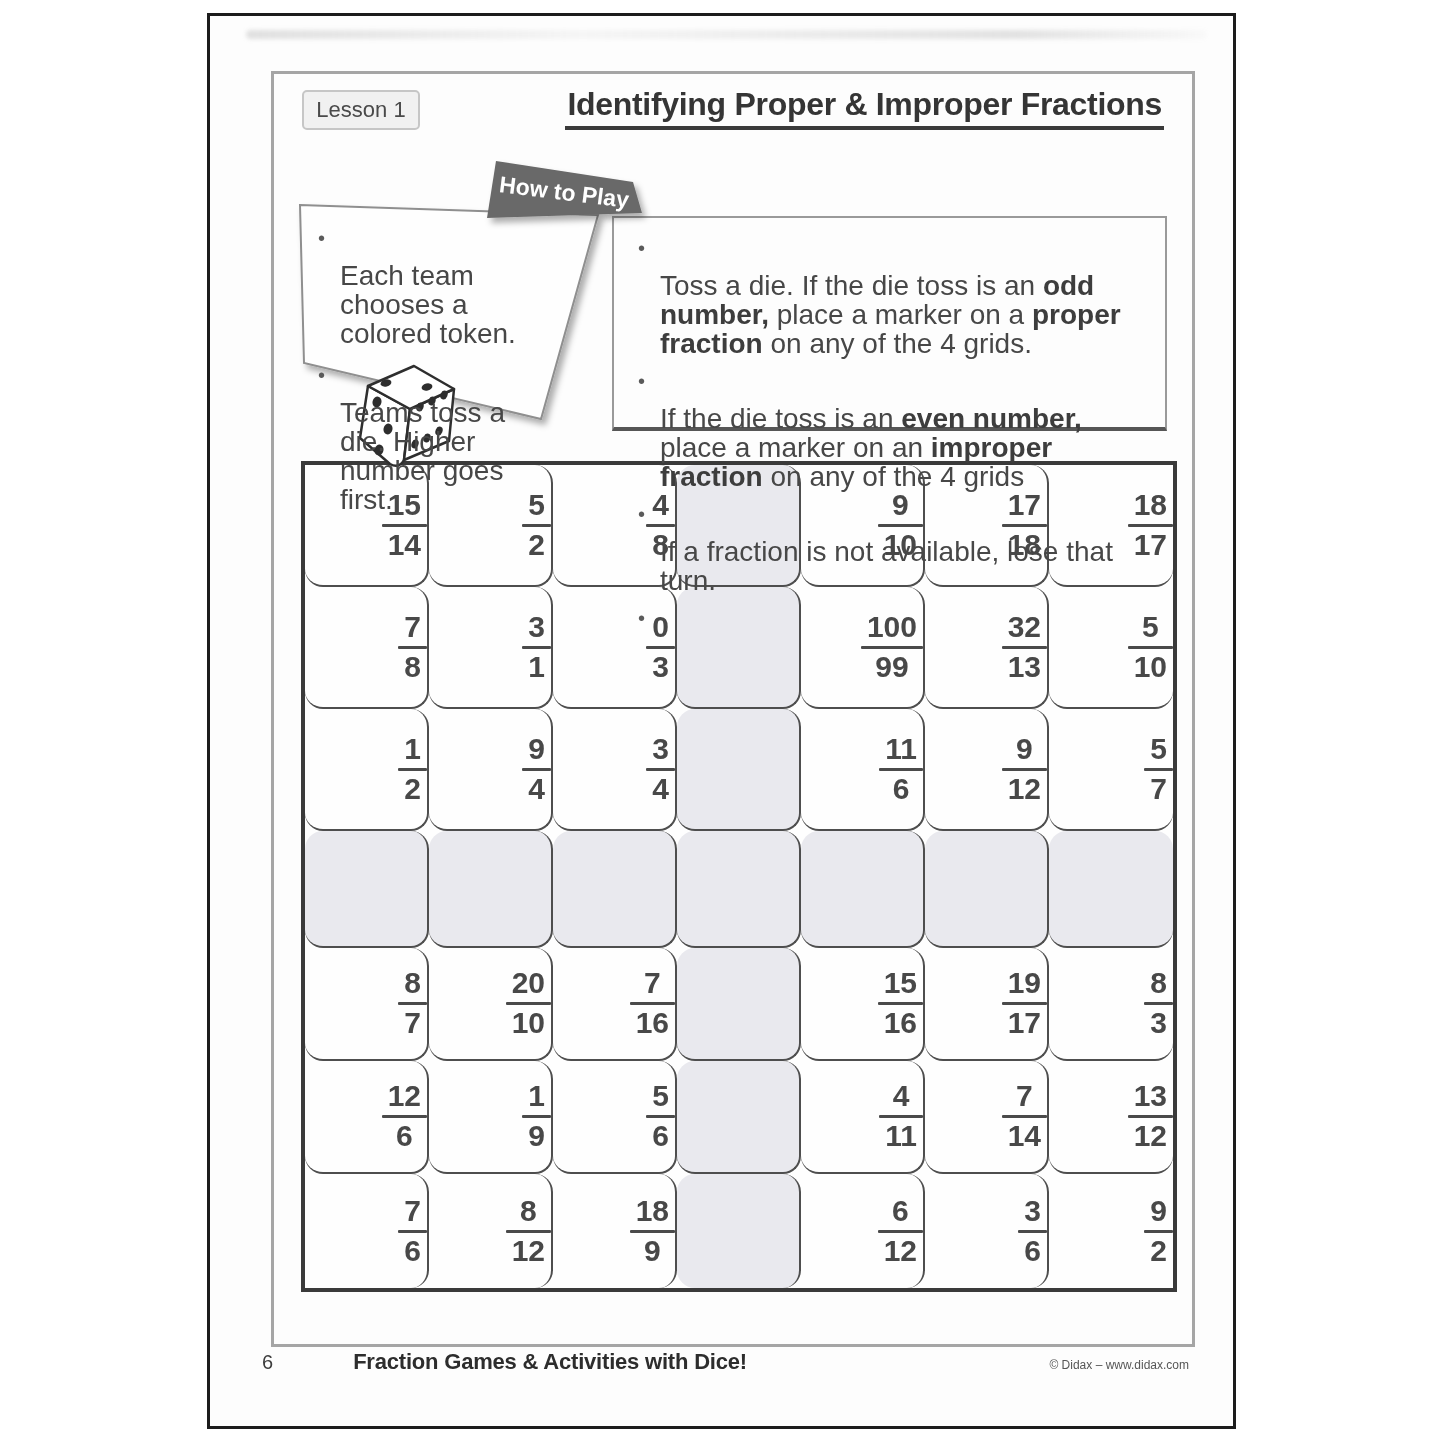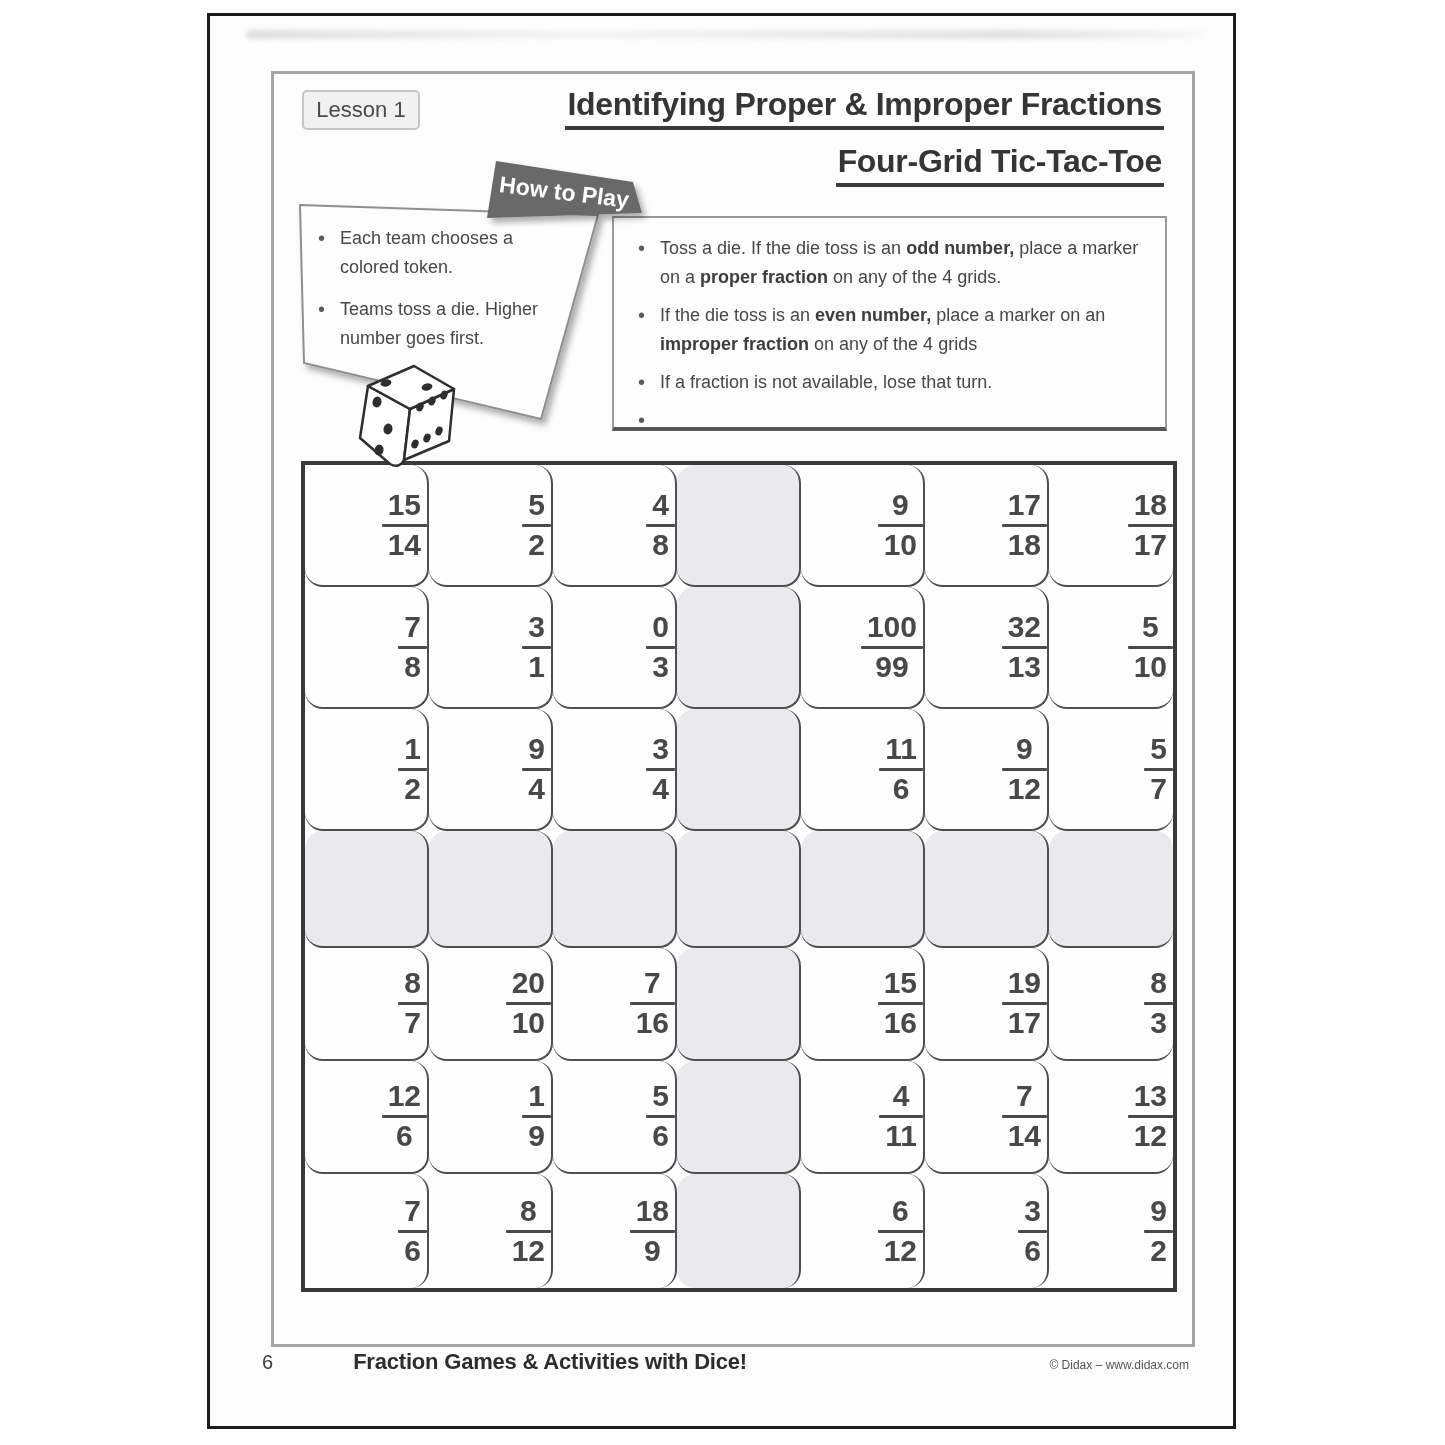--- a/index.html
+++ b/index.html
@@ -33,21 +33,21 @@
   .title-line span {
     display:inline-block; font-weight:bold; font-size:32px; letter-spacing:-0.3px;
     color:#353535; border-bottom:4px solid #3a3a3a; padding:0 2px 3px 2px;
   }
 
   
   svg.deco { position:absolute; left:0; top:70px; width:400px; height:340px; z-index:3; pointer-events:none; }
   .card-text { position:absolute; left:44px; top:150px; width:234px; z-index:4; }
   .brow { display:flex; margin-bottom:13px; }
   .dot { width:22px; flex:0 0 22px; color:#5a5a5a; font-size:20px; line-height:29px; }
-  .btext { font-size:18px; line-height:29px; color:#474747; }
+  .btext { font-size:28px; line-height:29px; color:#474747;margin-top:37px; }
   .btext .b { font-weight:bold; color:#3d3d3d; }
 
   .panel {
     position:absolute; left:338px; top:142px; width:555px; height:215px; z-index:2;
     background:#fdfdfd; border:2px solid #9a9a9a; border-bottom:4px solid #565656;
     padding:16px 14px 0 24px;
   }
   .panel .brow { margin-bottom:9px; }
 
   
@@ -85,21 +85,20 @@
   <div class="scan-streak"></div>
 
   <div class="frame">
 
     <div class="badge">
       <span>Lesson 1</span>
     </div>
 
     <div class="titles">
       <span class="title-line"><span>Identifying Proper &amp; Improper Fractions</span></span>
-      <span class="title-line"><span>Four-Grid Tic-Tac-Toe</span></span>
     </div>
 
     <svg class="deco" viewBox="0 0 400 340">
       <defs>
         <filter id="sh" x="-20%" y="-20%" width="150%" height="150%">
           <feDropShadow dx="4" dy="5" stdDeviation="3" flood-color="#000" flood-opacity="0.32"></feDropShadow>
         </filter>
       </defs>
       <polygon points="26,61 324,71 267,275 30,219" fill="#fefefe" stroke="#8f8f8f" stroke-width="2" filter="url(#sh)"></polygon>
       <g filter="url(#sh)">

